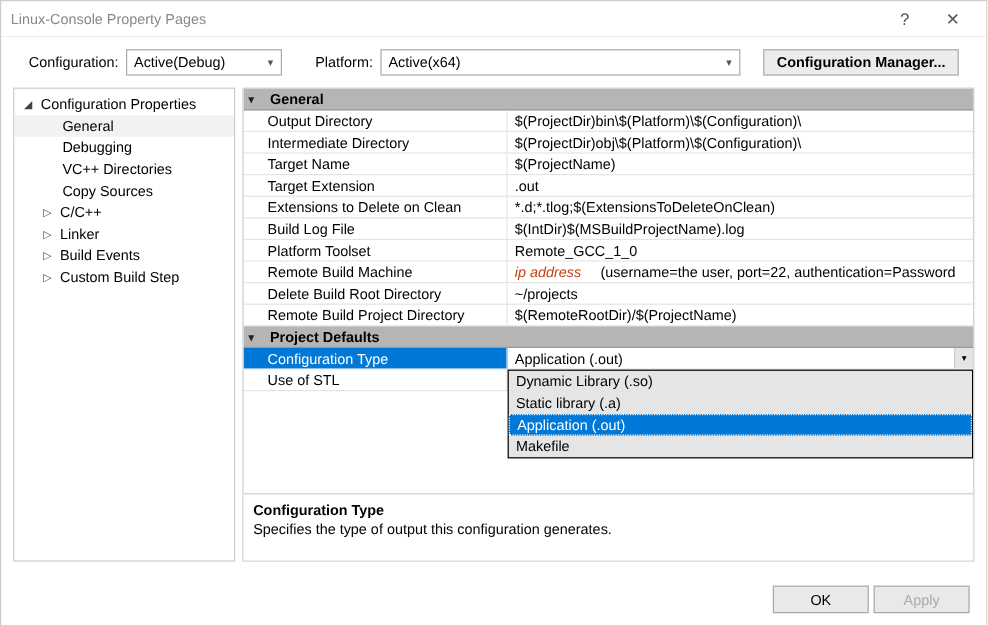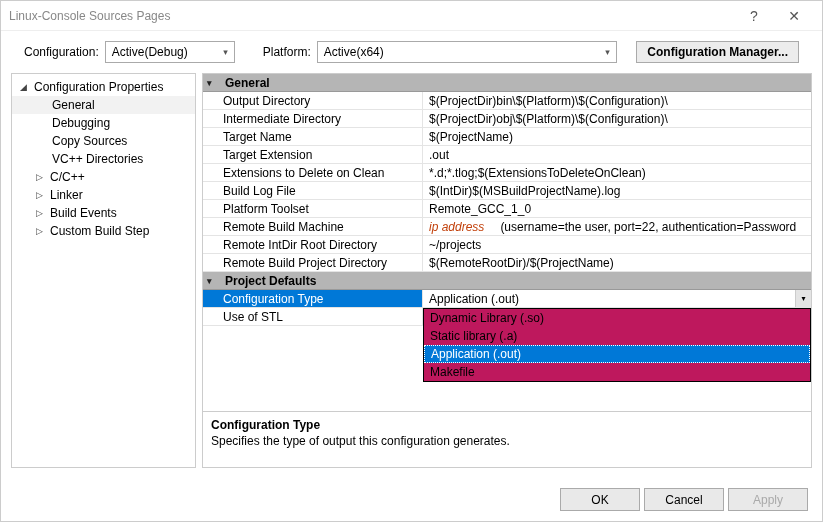--- a/index.html
+++ b/index.html
@@ -27,36 +27,36 @@
   .grid { flex: 1; display: flex; flex-direction: column; overflow: hidden; position: relative; }
   .section-head { background: #b5b5b5; height: 18px; display: flex; align-items: center; padding-left: 4px; font-weight: bold; gap: 6px; border-bottom: 1px solid #999; }
   .section-head .chev { font-size: 9px; color: #222; width: 12px; }
   .prop-row { display: flex; height: 18px; border-bottom: 1px solid #e4e4e4; align-items: center; }
   .prop-row .pname { width: 220px; padding-left: 20px; border-right: 1px solid #e4e4e4; height: 100%; display: flex; align-items: center; white-space: nowrap; }
   .prop-row .pval { flex: 1; padding-left: 6px; height: 100%; display: flex; align-items: center; white-space: nowrap; overflow: hidden; position: relative; }
   .prop-row.sel .pname { background: #0078d7; color: #fff; }
   .prop-row.sel .pval { }
   .pval .dropbtn { position: absolute; right: 0; top: 0; width: 16px; height: 100%; background: #e4e4e4; border-left: 1px solid #ccc; display: flex; align-items: center; justify-content: center; font-size: 8px; }
   .rbm .ital { font-style: italic; color: #c2410c; margin-right: 16px;}
-  .dropdown { position: absolute; left: 220px; right: 0; top: 0; border: 1px solid #000; background: #be185d; z-index: 10; }
+  .dropdown { position: absolute; left: 220px; right: 0; top: 0; border: 1px solid #000; background: #e5e5e5; z-index: 10; }
   .dropdown .opt { height: 18px; display: flex; align-items: center; padding-left: 6px; }
   .dropdown .opt.sel { background: #0078d7; color: #fff; border: 1px dotted #fff; }
   .desc { border-top: 1px solid #ccc; padding: 6px 8px; min-height: 56px; background: #fff; }
   .desc .dtitle { font-weight: bold; margin-bottom: 2px; }
   .buttons { display: flex; justify-content: flex-end; gap: 4px; padding: 10px 14px; }
   .btn { width: 80px; height: 23px; border: 1px solid #aaa; background: #e9e9e9; display: flex; align-items: center; justify-content: center; }
   .btn.disabled { color: #aaa; }
   .spacer { flex: 1; }
 </style>
 </head>
 <body>
 
 <div class="window">
   <div class="titlebar">
-    <div class="title">Linux-Console Sources Pages</div>
+    <div class="title">Linux-Console Property Pages</div>
     <div class="tbtn">?</div>
     <div class="tbtn">✕</div>
   </div>
 
   <div class="config-row">
     <label>Configuration:</label>
     <div class="combo small">
       <span>Active(Debug)</span>
       <span class="chev">▾</span>
     </div>
@@ -78,24 +78,24 @@
         <span class="exp">◢</span>
         <span class="lbl">Configuration Properties</span>
       </div>
       <div class="tree-row child sel">
           <span class="lbl">General</span>
         </div>
       <div class="tree-row child">
           <span class="lbl">Debugging</span>
         </div>
       <div class="tree-row child">
+          <span class="lbl">VC++ Directories</span>
+        </div>
+      <div class="tree-row child">
           <span class="lbl">Copy Sources</span>
-        </div>
-      <div class="tree-row child">
-          <span class="lbl">VC++ Directories</span>
         </div>
       <div class="tree-row childe">
           <span class="exp">▷</span>
           <span class="lbl">C/C++</span>
         </div>
       <div class="tree-row childe">
           <span class="exp">▷</span>
           <span class="lbl">Linker</span>
         </div>
       <div class="tree-row childe">
@@ -143,21 +143,21 @@
             <div class="pval">Remote_GCC_1_0</div>
           </div>
         <div class="prop-row">
             <div class="pname">Remote Build Machine</div>
             <div class="pval rbm">
               <span class="ital">ip address</span>
               <span>(username=the user, port=22, authentication=Password</span>
             </div>
           </div>
         <div class="prop-row">
-            <div class="pname">Remote IntDir Root Directory</div>
+            <div class="pname">Delete Build Root Directory</div>
             <div class="pval">~/projects</div>
           </div>
         <div class="prop-row">
             <div class="pname">Remote Build Project Directory</div>
             <div class="pval">$(RemoteRootDir)/$(ProjectName)</div>
           </div>
 
         <div class="section-head">
           <span class="chev">▾</span>
           <span>Project Defaults</span>
@@ -195,20 +195,17 @@
         <div class="dtitle">Configuration Type</div>
         <div>Specifies the type of output this configuration generates.</div>
       </div>
     </div>
   </div>
 
   <div class="buttons">
     <div class="btn">
         <span>OK</span>
       </div>
-    <div class="btn">
-        <span>Cancel</span>
-      </div>
     <div class="btn disabled">
         <span>Apply</span>
       </div>
   </div>
 </div>
 
 </body></html>

